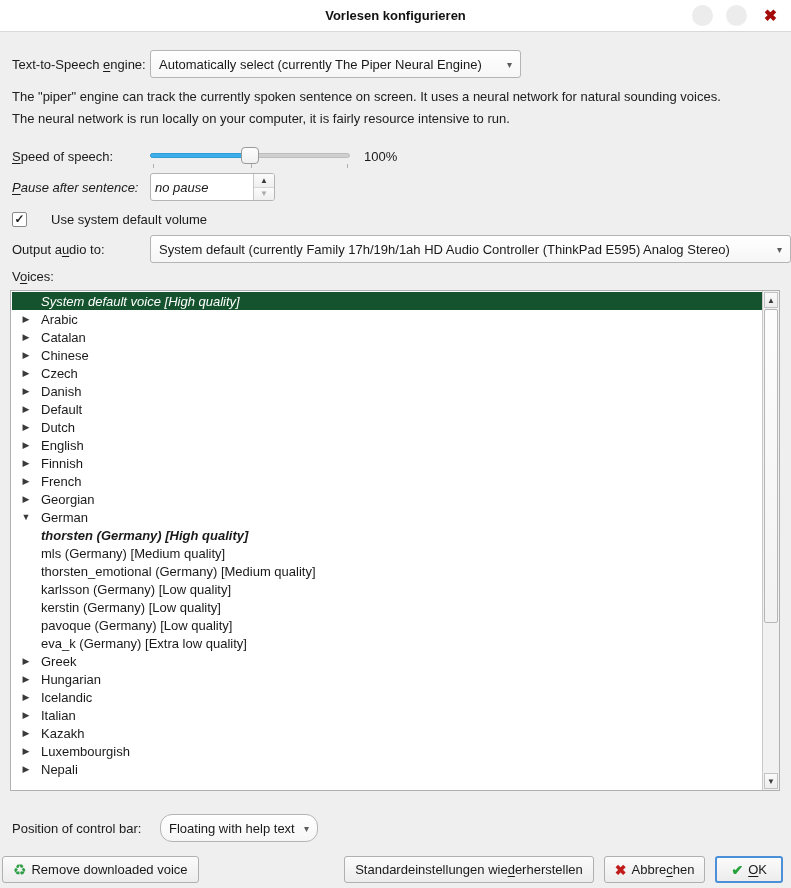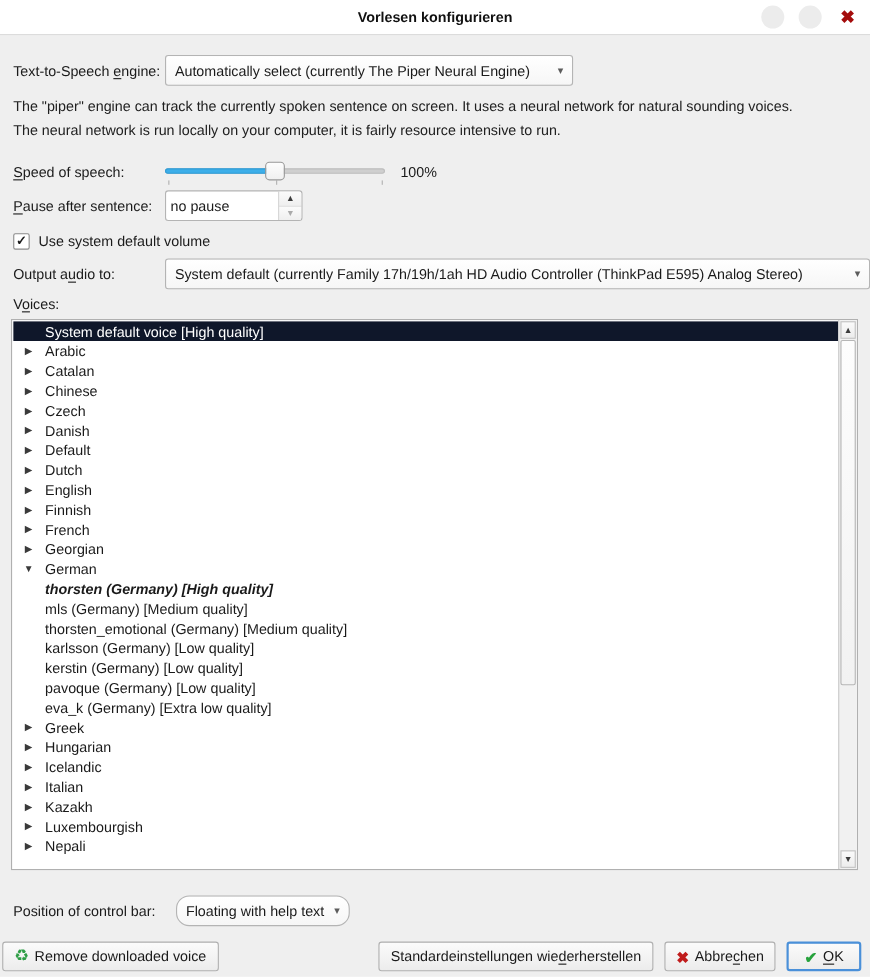--- a/index.html
+++ b/index.html
@@ -45,43 +45,43 @@
   
   .speed-row { margin-top:12px; height:28px; }
   .slider { position:relative; width:200px; height:28px; flex:0 0 200px; }
   .slider .track { position:absolute; left:0; right:0; top:11px; height:5px; background:#cfcfcf; border-radius:3px; border:1px solid #bdbdbd; }
   .slider .fill { position:absolute; left:0; width:50%; top:11px; height:5px; background:#3daee9; border-radius:3px 0 0 3px; border:1px solid #2f9dd8; }
   .slider .handle { position:absolute; left:calc(50% - 9px); top:5px; width:18px; height:17px;
     background:linear-gradient(#fdfdfd,#f0f0f0); border:1px solid #9a9a9a; border-radius:4px; }
   .slider .tick { position:absolute; top:22px; width:1px; height:4px; background:#b0b0b0; }
   .speed-value { margin-left:14px; }
   
-  .pause-row { margin-top:3px; height:28px; }
+  .pause-row { margin-top:3px; height:28px;font-style:italic; }
   .spinbox { width:125px; height:28px; background:#ffffff; border:1px solid #b4b4b4; border-radius:3px;
     display:flex; overflow:hidden; }
   .spinbox .sval { flex:1; display:flex; align-items:center; padding-left:4px; }
   .spinbox .spins { width:21px; border-left:1px solid #c6c6c6; display:flex; flex-direction:column; }
   .spinbox .spin { flex:1; display:flex; align-items:center; justify-content:center; font-size:8px; background:linear-gradient(#fbfbfb,#efefef); }
   .spinbox .spin.up { color:#3c3c3c; border-bottom:1px solid #d6d6d6; }
   .spinbox .spin.down { color:#aaaaaa; }
   
   .check-row { margin-top:10px; height:16px; display:flex; align-items:center; margin-left:12px; }
   .checkbox { width:15px; height:15px; background:#ffffff; border:1px solid #8a8a8a; border-radius:2px;
     display:flex; align-items:center; justify-content:center; font-size:12px; font-weight:bold; color:#1a1a1a; }
-  .check-row .clabel { margin-left:8px; }
+  .check-row .clabel { margin-left:24px; }
   
   .output-row { margin-top:8px; height:28px;justify-content:flex-end; }
   .output-combo { width:721px;gap:38px; }
   
   .voices-label { margin:6px 0 0 12px; height:16px; }
   .listbox { position:relative; margin:5px 11px 0 10px; height:501px;
     background:#ffffff; border:1px solid #b0b0b0; overflow:hidden; }
   .rows { position:absolute; left:1px; right:17px; top:1px; bottom:0; overflow:hidden; }
   .vrow { height:18px; display:flex; align-items:center; padding-left:8px; white-space:nowrap; }
-  .vrow.selected { background:#0f172a; color:#ffffff; }
+  .vrow.selected { background:#14532d; color:#ffffff;font-style:italic; }
   .vrow .tree-arrow { width:12px; flex:0 0 12px; text-align:center; font-size:9px; color:#3a3a3a; }
   .vrow .vlabel { margin-left:9px; }
   .vrow .vlabel.lvl1 { }
   .vrow.bi .vlabel { font-weight:bold; font-style:italic; }
   .scrollbar { position:absolute; top:0; right:0; width:17px; height:100%;
     background:#f1f1f1; border-left:1px solid #c9c9c9; }
   .sb-btn { position:absolute; left:1px; right:1px; height:16px; display:flex; align-items:center; justify-content:center;
     font-size:8px; color:#3c3c3c; background:linear-gradient(#fafafa,#ededed); border:1px solid #c2c2c2; }
   .sb-up { top:1px; }
   .sb-down { bottom:1px; }

